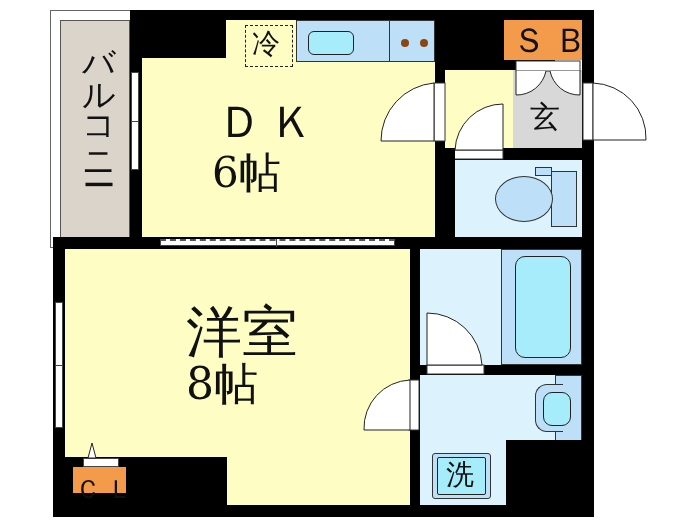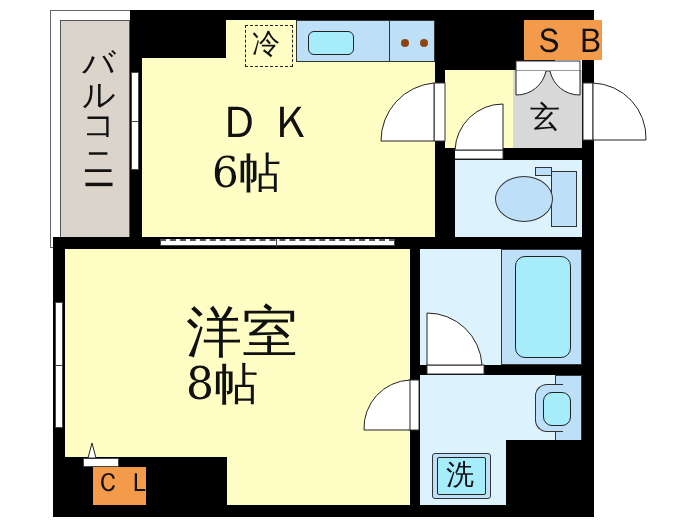--- a/index.html
+++ b/index.html
@@ -3,21 +3,21 @@
 <meta charset="utf-8">
 <style>
   html, body { margin:0; padding:0; background:#ffffff; }
   body { width:700px; height:525px; position:relative; overflow:hidden; font-family:"DejaVu Serif", serif; }
   .abs { position:absolute; box-sizing:border-box; }
   .wall { background:#000; }
   .yellow { background:#fdfdc4; }
   .lblue { background:#dcf2fd; }
   .mblue { background:#bddff7; border:1px solid #333; }
   .cyan { background:#a6ecfb; border:1.5px solid #222; border-radius:8px; }
-  .orange { background:#f39a4b; color:#111;margin-left:20px; }
+  .orange { background:#f39a4b; color:#111; }
   .grey { background:#d8d8d8; }
   .balc { background:#dad4cb; border:1px solid #555; }
   .lbl { color:#111; line-height:1; white-space:nowrap; }
   .win { background:#fff; border:1px solid #444; }
   svg { position:absolute; overflow:visible; }
 </style>
 </head>
 <body>
 
 <div class="abs" style="left:50px;top:10px;width:88px;height:238px;border:1px solid #666;background:#fff;"></div>
@@ -91,21 +91,21 @@
 <div class="abs lbl" style="left:186px;top:304px;font-size:56px;">洋室</div>
 <div class="abs lbl" style="left:186px;top:362px;font-size:44px;">8帖</div>
 <div class="abs win" style="left:55px;top:302px;width:8px;height:126px;"></div>
 <div class="abs" style="left:55px;top:365px;width:8px;height:1px;background:#444;"></div>
 
 <div class="abs wall" style="left:65px;top:457px;width:162px;height:50px;"></div>
 <div class="abs win" style="left:83px;top:458px;width:36px;height:9px;"></div>
 <svg style="left:0;top:0;" width="700" height="525">
   <path d="M88 458 L92 443 L96 458 Z" fill="#fff" stroke="#222" stroke-width="1"></path>
 </svg>
-<div class="abs orange lbl" style="left:73px;top:467px;width:53px;height:38px;font-size:26px;padding:2px 0 0 2px;letter-spacing:6px;">ＣＬ</div>
+<div class="abs orange lbl" style="left:73px;top:467px;width:53px;height:26px;font-size:26px;padding:9px 0 0 2px;letter-spacing:6px;">ＣＬ</div>
 
 <div class="abs wall" style="left:410px;top:249px;width:10px;height:258px;"></div>
 
 <div class="abs lblue" style="left:420px;top:249px;width:162px;height:116px;"></div>
 <div class="abs mblue" style="left:501px;top:249px;width:81px;height:116px;"></div>
 <div class="abs cyan" style="left:515px;top:256px;width:56px;height:102px;border-radius:10px;"></div>
 <div class="abs wall" style="left:420px;top:365px;width:170px;height:10px;"></div>
 
 <div class="abs lblue" style="left:420px;top:375px;width:162px;height:130px;"></div>
 <div class="abs mblue" style="left:555px;top:375px;width:27px;height:66px;"></div>

